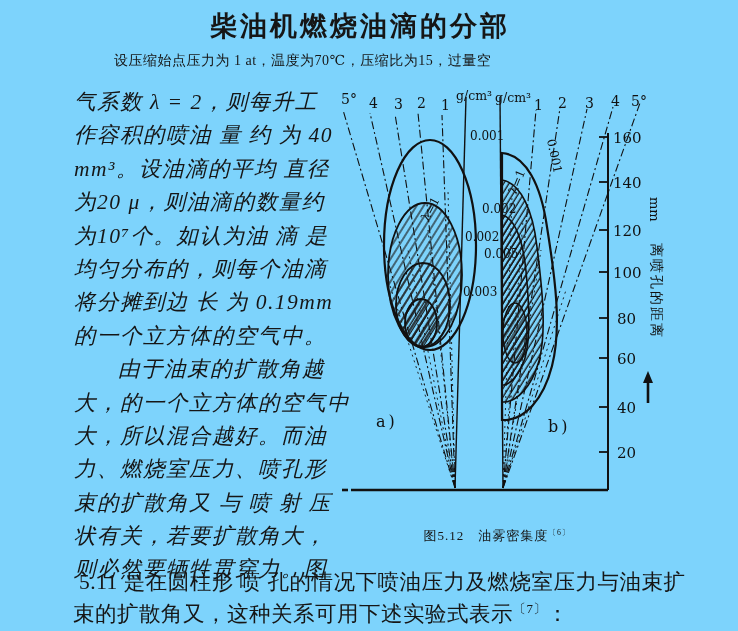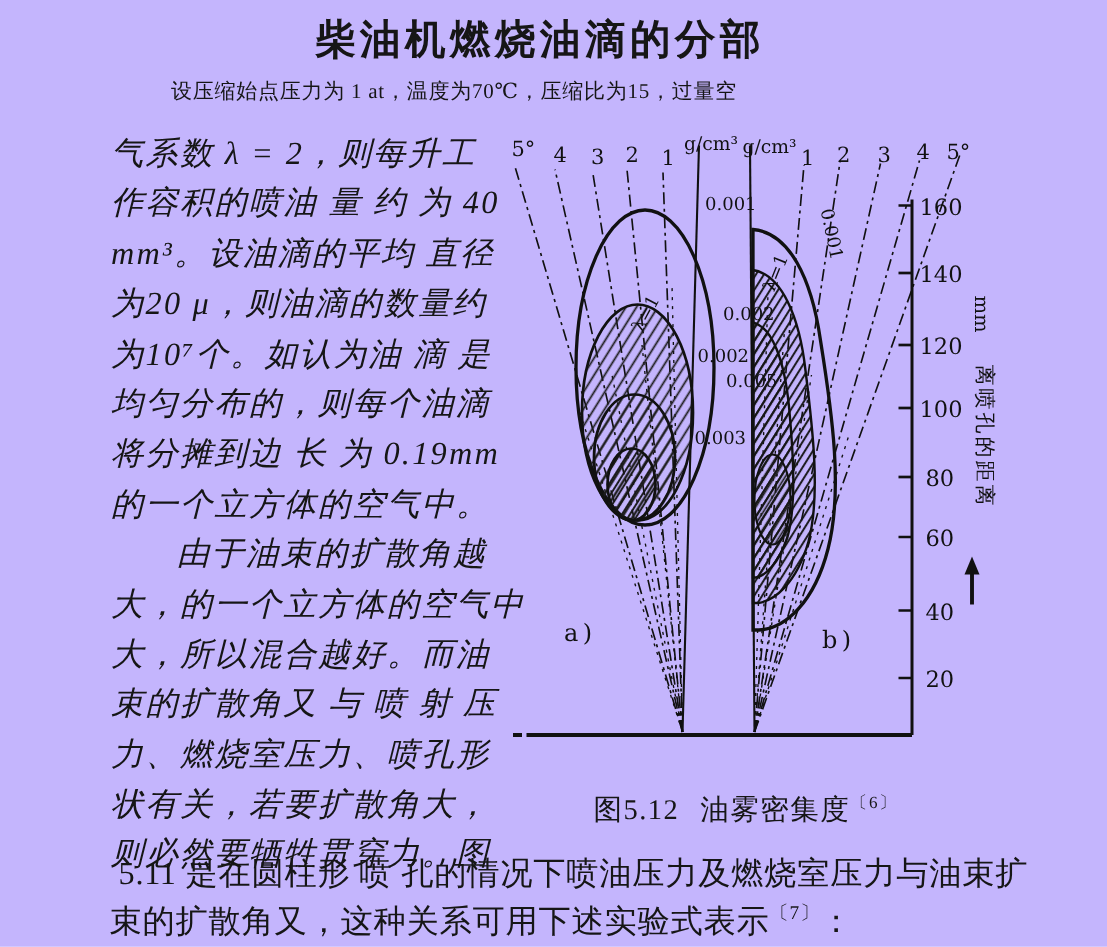--- a/index.html
+++ b/index.html
@@ -2,42 +2,42 @@
 <html><head>
 <meta charset="utf-8">
 <style>
   html,body{margin:0;padding:0;}
   body{
     width:738px;height:631px;overflow:hidden;
     background:#ffffff;
     font-family:"Liberation Serif","DejaVu Serif",serif;
     color:#161616;
   }
-  .page{position:relative;width:738px;height:631px;background:#c4b5fd;}
+  .page{position:relative;width:738px;height:631px;background:#7dd3fc;}
   .title{
     position:absolute;left:0;top:8px;width:720px;margin:0;
     text-align:center;font-size:27px;font-weight:bold;letter-spacing:3px;
   }
   .para1{
     position:absolute;left:114px;top:52px;width:610px;
     font-size:14px;letter-spacing:0.5px;white-space:nowrap;
   }
   .leftcol{
     position:absolute;left:74px;top:86px;width:272px;
     font-size:21.5px;
     font-style:italic;
   }
   .leftcol .ln{
     height:33.4px;line-height:33.4px;letter-spacing:1.5px;white-space:nowrap;
   }
   .leftcol .ln.indent{padding-left:44px;}
   .fig{position:absolute;left:340px;top:85px;}
   .caption{
     position:absolute;left:340px;top:527px;width:314px;
-    text-align:center;font-size:19px;letter-spacing:1px;white-space:nowrap;
+    text-align:center;font-size:13px;letter-spacing:1px;white-space:nowrap;
   }
   .caption .cap-label{margin-right:14px;}
   sup{font-size:0.6em;}
   .b1{
     position:absolute;left:79px;top:567px;width:650px;
     font-size:21.5px;letter-spacing:0.5px;white-space:nowrap;
   }
   .b2{
     position:absolute;left:73px;top:599px;width:650px;
     font-size:21.5px;letter-spacing:0.5px;white-space:nowrap;
@@ -58,22 +58,22 @@
     <div class="ln">作容积的喷油 量 约 为 40</div>
     <div class="ln">mm³。设油滴的平均 直径</div>
     <div class="ln">为20 μ，则油滴的数量约</div>
     <div class="ln">为10⁷个。如认为油 滴 是</div>
     <div class="ln">均匀分布的，则每个油滴</div>
     <div class="ln">将分摊到边 长 为 0.19mm</div>
     <div class="ln">的一个立方体的空气中。</div>
     <div class="ln indent">由于油束的扩散角越</div>
     <div class="ln">大，的一个立方体的空气中</div>
     <div class="ln">大，所以混合越好。而油</div>
+    <div class="ln">力、燃烧室压力、喷孔形</div>
     <div class="ln">束的扩散角又 与 喷 射 压</div>
-    <div class="ln">力、燃烧室压力、喷孔形</div>
     <div class="ln">状有关，若要扩散角大，</div>
     <div class="ln">则必然要牺牲贯穿力。图</div>
   </div>
 
   <svg class="fig" width="398" height="420" viewBox="0 0 398 420">
     <defs>
       <pattern id="hatchA" width="6" height="6" patternUnits="userSpaceOnUse" patternTransform="rotate(32)">
         <line x1="3" y1="0" x2="3" y2="6" stroke="#1c1c1c" stroke-width="1.2"></line>
       </pattern>
       <pattern id="hatchB" width="4.5" height="4.5" patternUnits="userSpaceOnUse" patternTransform="rotate(32)">

